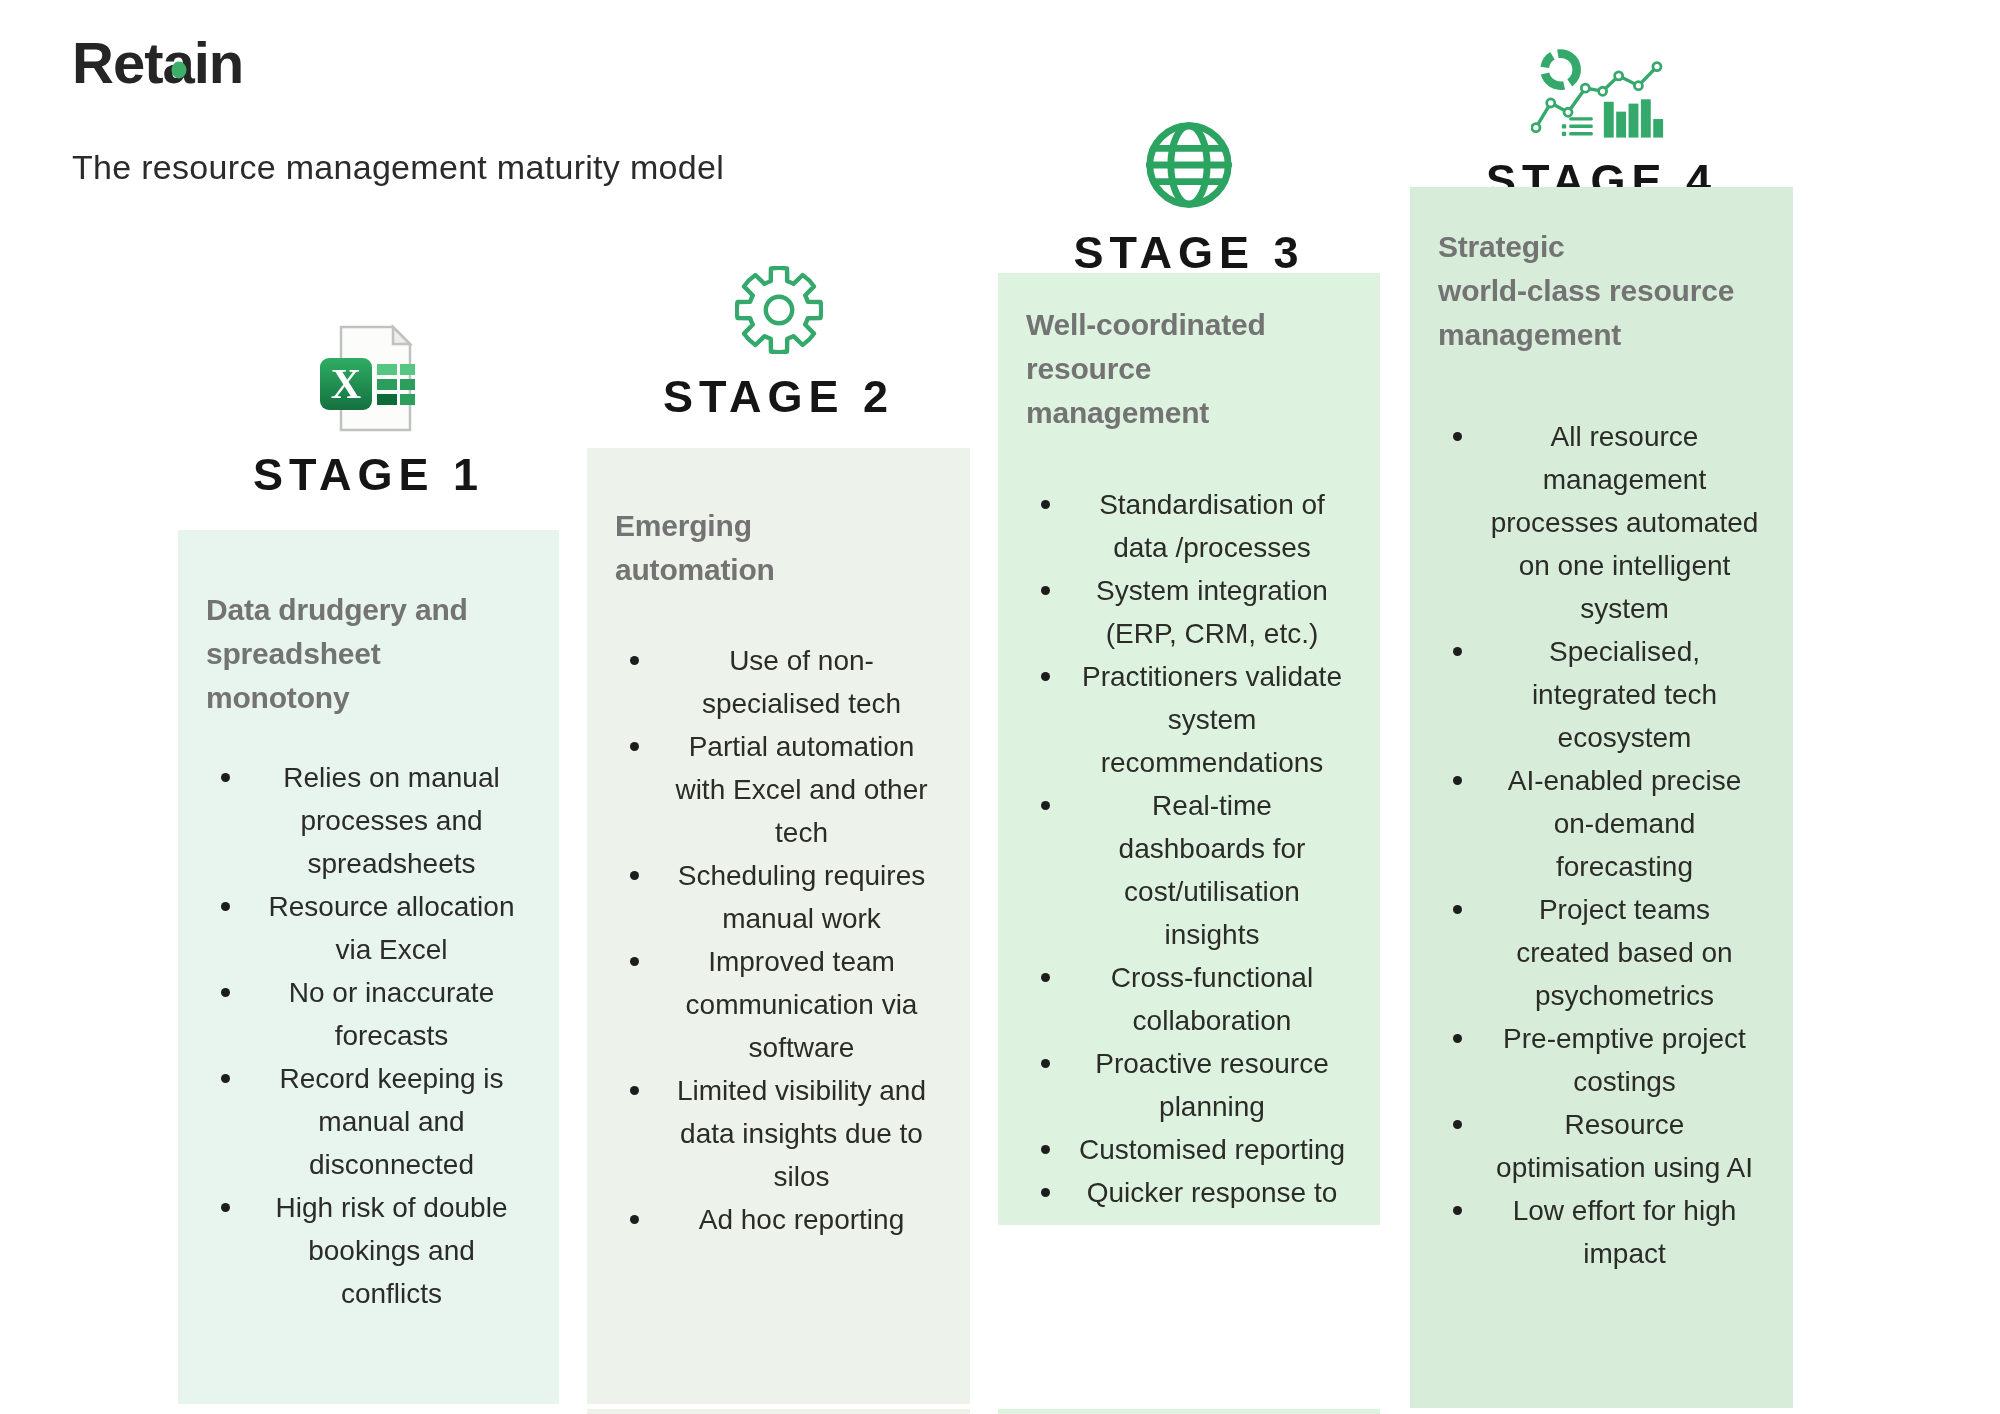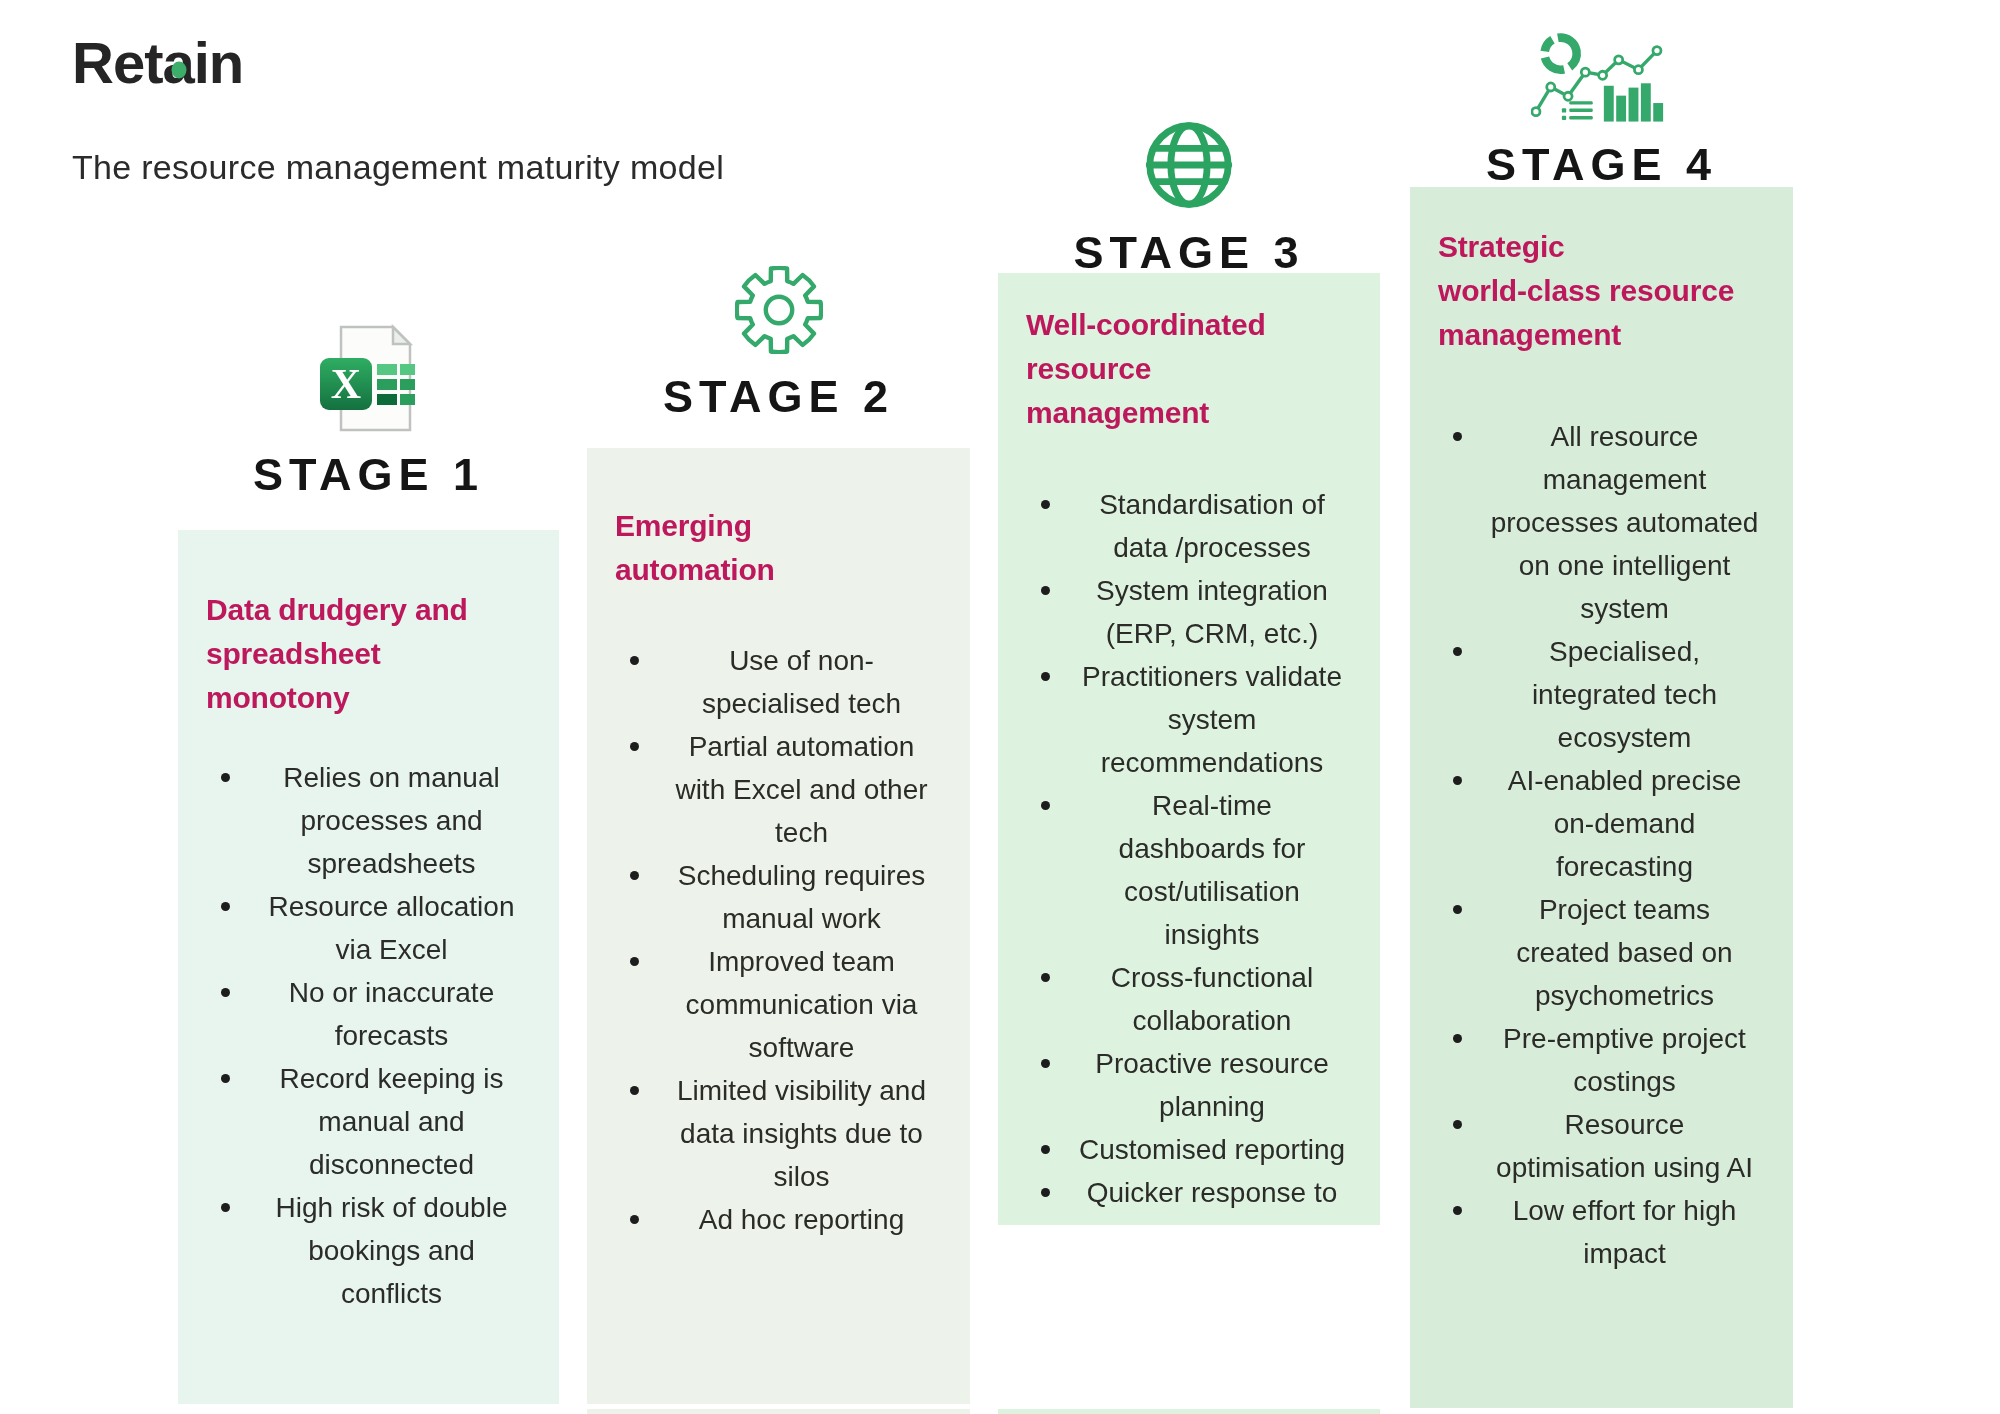--- a/index.html
+++ b/index.html
@@ -9,21 +9,21 @@
   }
   
   .logo{position:absolute;left:72px;top:34px;font-size:58px;font-weight:700;
         letter-spacing:-1px;color:#252525;line-height:1;}
   .logo-a{position:relative;display:inline-block;}
   .logo-dot{position:absolute;left:52%;top:62%;width:15px;height:17px;border-radius:50%;
             transform:translate(-50%,-50%);}
   .subtitle{position:absolute;left:72px;top:148px;font-size:34px;color:#2b2b2b;letter-spacing:.3px;}
   
   .stage-box{position:absolute;box-sizing:border-box;overflow:hidden;padding:0 30px 0 28px;}
-  .box-heading{font-size:30px;font-weight:700;line-height:44px;color:#be185d;
+  .box-heading{font-size:30px;font-weight:700;line-height:44px;color:#737373;
                white-space:pre-line;letter-spacing:-0.2px;}
   ul.bullets{list-style:none;margin:0;padding:0 4px 0 0;}
   ul.bullets li{position:relative;padding-left:52px;font-size:28px;line-height:43px;color:#2b2b28;text-align:center;}
   ul.bullets li::before{content:"";position:absolute;left:15px;top:17px;width:9px;height:9px;
                         border-radius:50%;background:#1d1d1d;}
   
   .stage-head{position:absolute;text-align:center;}
   .stage-label{position:absolute;width:100%;text-align:center;font-size:45px;font-weight:700;
                letter-spacing:6px;color:#151515;line-height:1;}
   .stage-icon{position:absolute;left:50%;transform:translateX(-50%);}
@@ -35,21 +35,21 @@
   #box1 .box-heading{padding-top:58px;margin-bottom:36px;}
   #box2 .box-heading{padding-top:56px;margin-bottom:47px;}
   #box3 .box-heading{padding-top:30px;margin-bottom:48px;}
   #box4 .box-heading{padding-top:38px;margin-bottom:58px;}
   .footer-strip{position:absolute;height:6px;top:1409px;}
   #strip2{left:587px;width:383px;}
   #strip3{left:998px;width:382px;}
   #head1{left:178px;width:381px;top:0;height:530px;}
   #head2{left:587px;width:383px;top:0;height:409px;}
   #head3{left:998px;width:382px;top:0;height:273px;}
-  #head4{left:1410px;width:383px;top:0;height:157px;}
+  #head4{left:1410px;width:383px;top:16px;height:157px;}
   #head1 .stage-icon{top:324px;}  #head1 .stage-label{top:452px;}
   #head2 .stage-icon{top:266px;}  #head2 .stage-label{top:374px;}
   #head3 .stage-icon{top:116px;}  #head3 .stage-label{top:230px;}
   #head4 .stage-icon{top:30px;}   #head4 .stage-label{top:142px;}
 </style>
 </head>
 <body>
 
 <div class="canvas">
 

